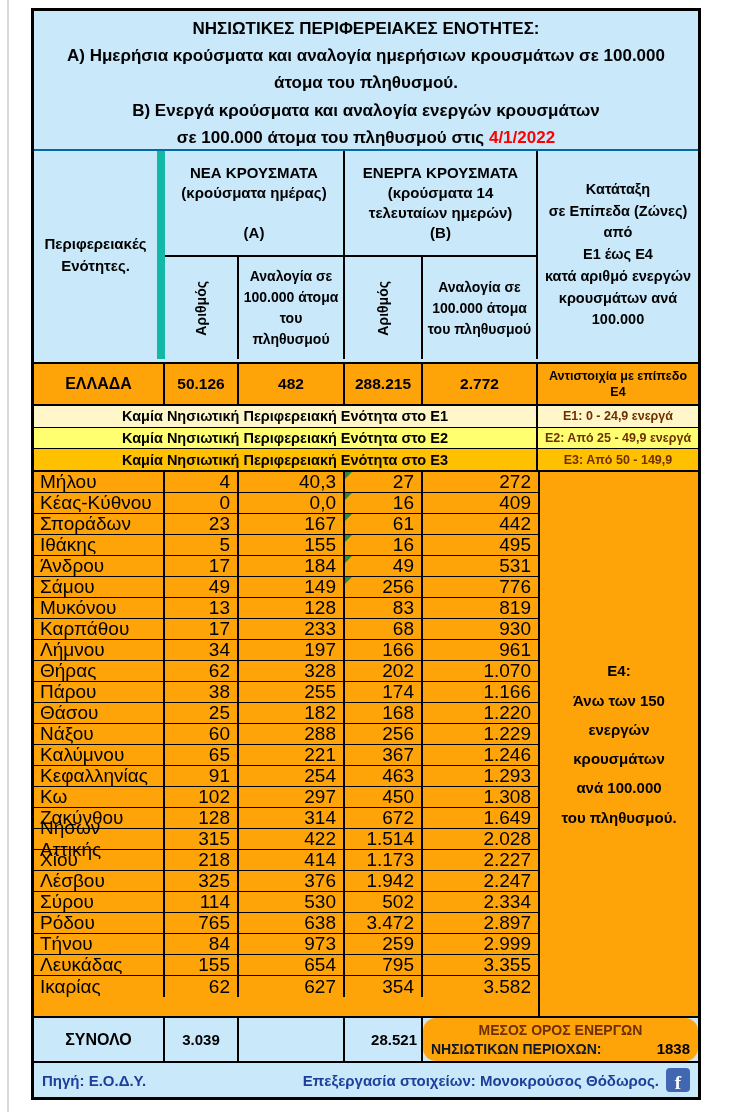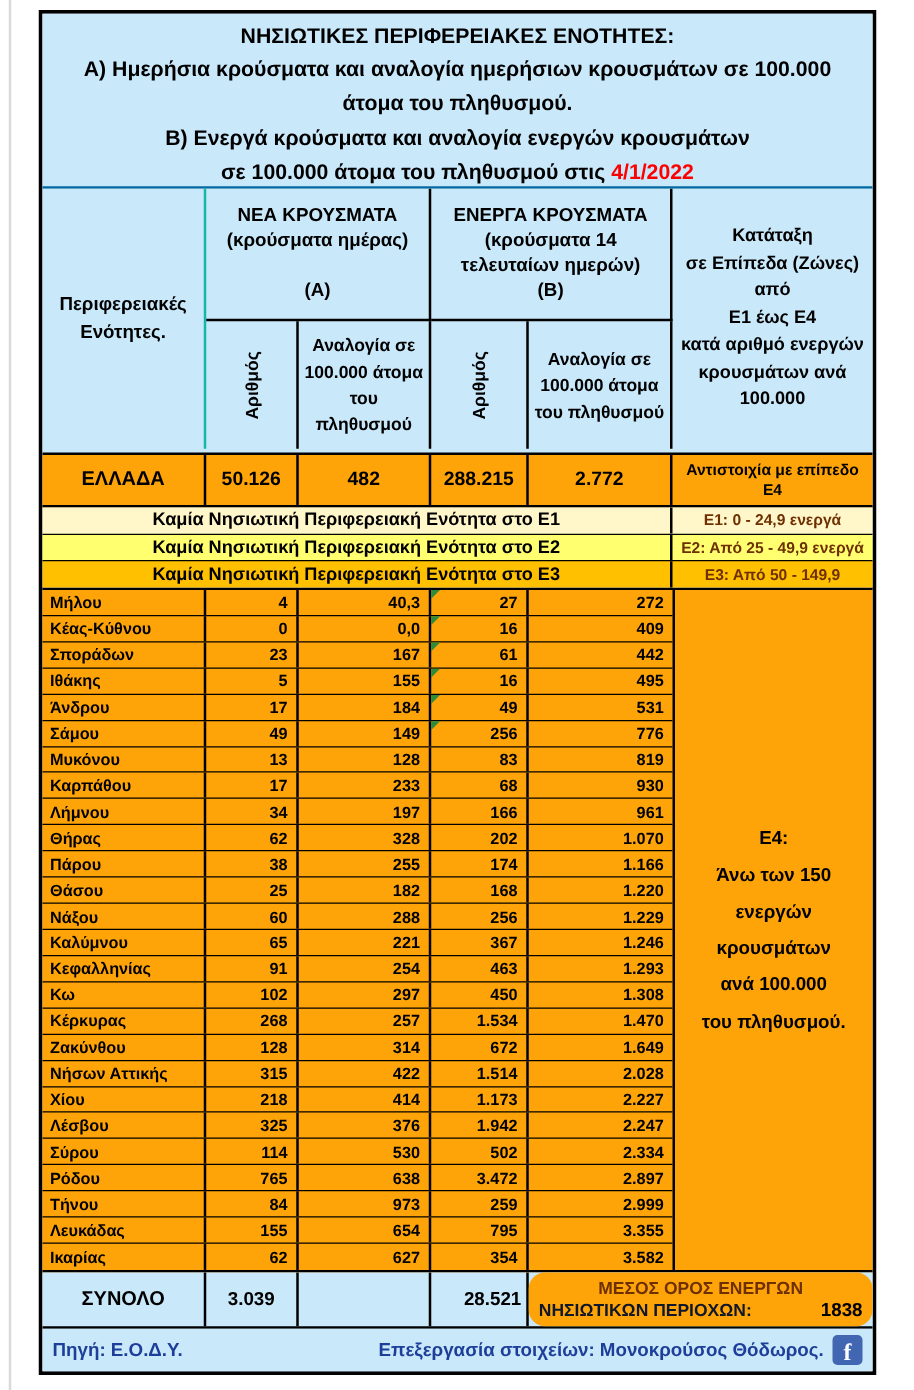--- a/index.html
+++ b/index.html
@@ -15,21 +15,21 @@
   .title-block { height:140px; background:#c9e8fa; border-bottom:2px solid #0369a1;
                  text-align:center; font-weight:bold; font-size:17px; line-height:1.6;
                  padding:4px 14px 0 14px; color:#000; }
   .title-block .red { color:#ff0000; }
 
   
   .hdr { height:213px; background:#c9e8fa; border-bottom:2px solid #000;
          display:grid; grid-template-columns:131px 74px 106px 78px 115px 160px;
          grid-template-rows:106px 102px; font-weight:bold; color:#000; }
   .hdr > div { display:flex; align-items:center; justify-content:center; text-align:center; }
-  .h-region { grid-column:1; grid-row:1/3; border-right:2px solid #14b8a6; font-size:15px; white-space:pre-line; line-height:1.5; }
+  .h-region { grid-column:1; grid-row:1/3; border-right:8px solid #14b8a6; font-size:15px; white-space:pre-line; line-height:1.5; }
   .h-group-a { grid-column:2/4; grid-row:1; border-right:2px solid #000; border-bottom:2px solid #000;
                font-size:15px; white-space:pre-line; line-height:1.35; }
   .h-group-b { grid-column:4/6; grid-row:1; border-right:2px solid #000; border-bottom:2px solid #000;
                font-size:15px; white-space:pre-line; line-height:1.35; }
   .h-rank { grid-column:6; grid-row:1/3; font-size:14.5px; white-space:pre-line; line-height:1.5; }
   .h-count-a { grid-column:2; grid-row:2; border-right:2px solid #000; }
   .h-rate-a  { grid-column:3; grid-row:2; border-right:2px solid #000; font-size:14px; line-height:1.5; padding:0 4px; }
   .h-count-b { grid-column:4; grid-row:2; border-right:2px solid #000; }
   .h-rate-b  { grid-column:5; grid-row:2; border-right:2px solid #000; font-size:14px; line-height:1.5; padding:0 4px; }
   .vert { writing-mode:vertical-rl; transform:rotate(180deg); font-size:14px; font-weight:bold; }
@@ -51,21 +51,21 @@
               justify-content:center; font-size:14.5px; color:#000; }
   .zone-label { width:160px; display:flex; align-items:center; justify-content:center;
                 font-size:12.5px; color:#6e3000; white-space:nowrap; }
   .zone-e1 { background:#fff6c9; }
   .zone-e2 { background:#ffff70; }
   .zone-e3 { background:#ffc000; }
 
   
   .data-section { height:546px; border-bottom:2px solid #000; display:flex; background:#ffa408; }
   .rows-col { width:504px; display:flex; flex-direction:column; }
-  .drow { height:21px; display:flex; border-bottom:1.5px solid #000; font-weight:bold; font-size:13px; color:#000;justify-content:center; }
+  .drow { height:21px; display:flex; border-bottom:1.5px solid #000; font-weight:normal; font-size:19px; color:#000;justify-content:center; }
   .drow:last-child { border-bottom:none; }
   .c { display:flex; align-items:center; border-right:2px solid #000; height:100%; }
   .c.name { width:131px; padding-left:6px; }
   .c.n1 { width:74px; }
   .c.n2 { width:106px; }
   .c.n3 { width:78px; position:relative; }
   .c.n4 { width:115px; border-right:none; }
   .c.num { justify-content:flex-end; padding-right:7px; }
   .marker { position:absolute; left:0; top:0; width:0; height:0;
             border-top:7px solid #2e8b3a; border-right:7px solid transparent; }
@@ -287,27 +287,20 @@
   </div>
 
   <div class="drow">
     <div class="c name">Κω</div>
     <div class="c n1 num">102</div>
     <div class="c n2 num">297</div>
     <div class="c n3 num">450</div>
     <div class="c n4 num">1.308</div>
   </div>
 
-  <div class="drow">
-    <div class="c name">Κέρκυρας</div>
-    <div class="c n1 num">268</div>
-    <div class="c n2 num">257</div>
-    <div class="c n3 num">1.534</div>
-    <div class="c n4 num">1.470</div>
-  </div>
 
   <div class="drow">
     <div class="c name">Ζακύνθου</div>
     <div class="c n1 num">128</div>
     <div class="c n2 num">314</div>
     <div class="c n3 num">672</div>
     <div class="c n4 num">1.649</div>
   </div>
 
   <div class="drow">

